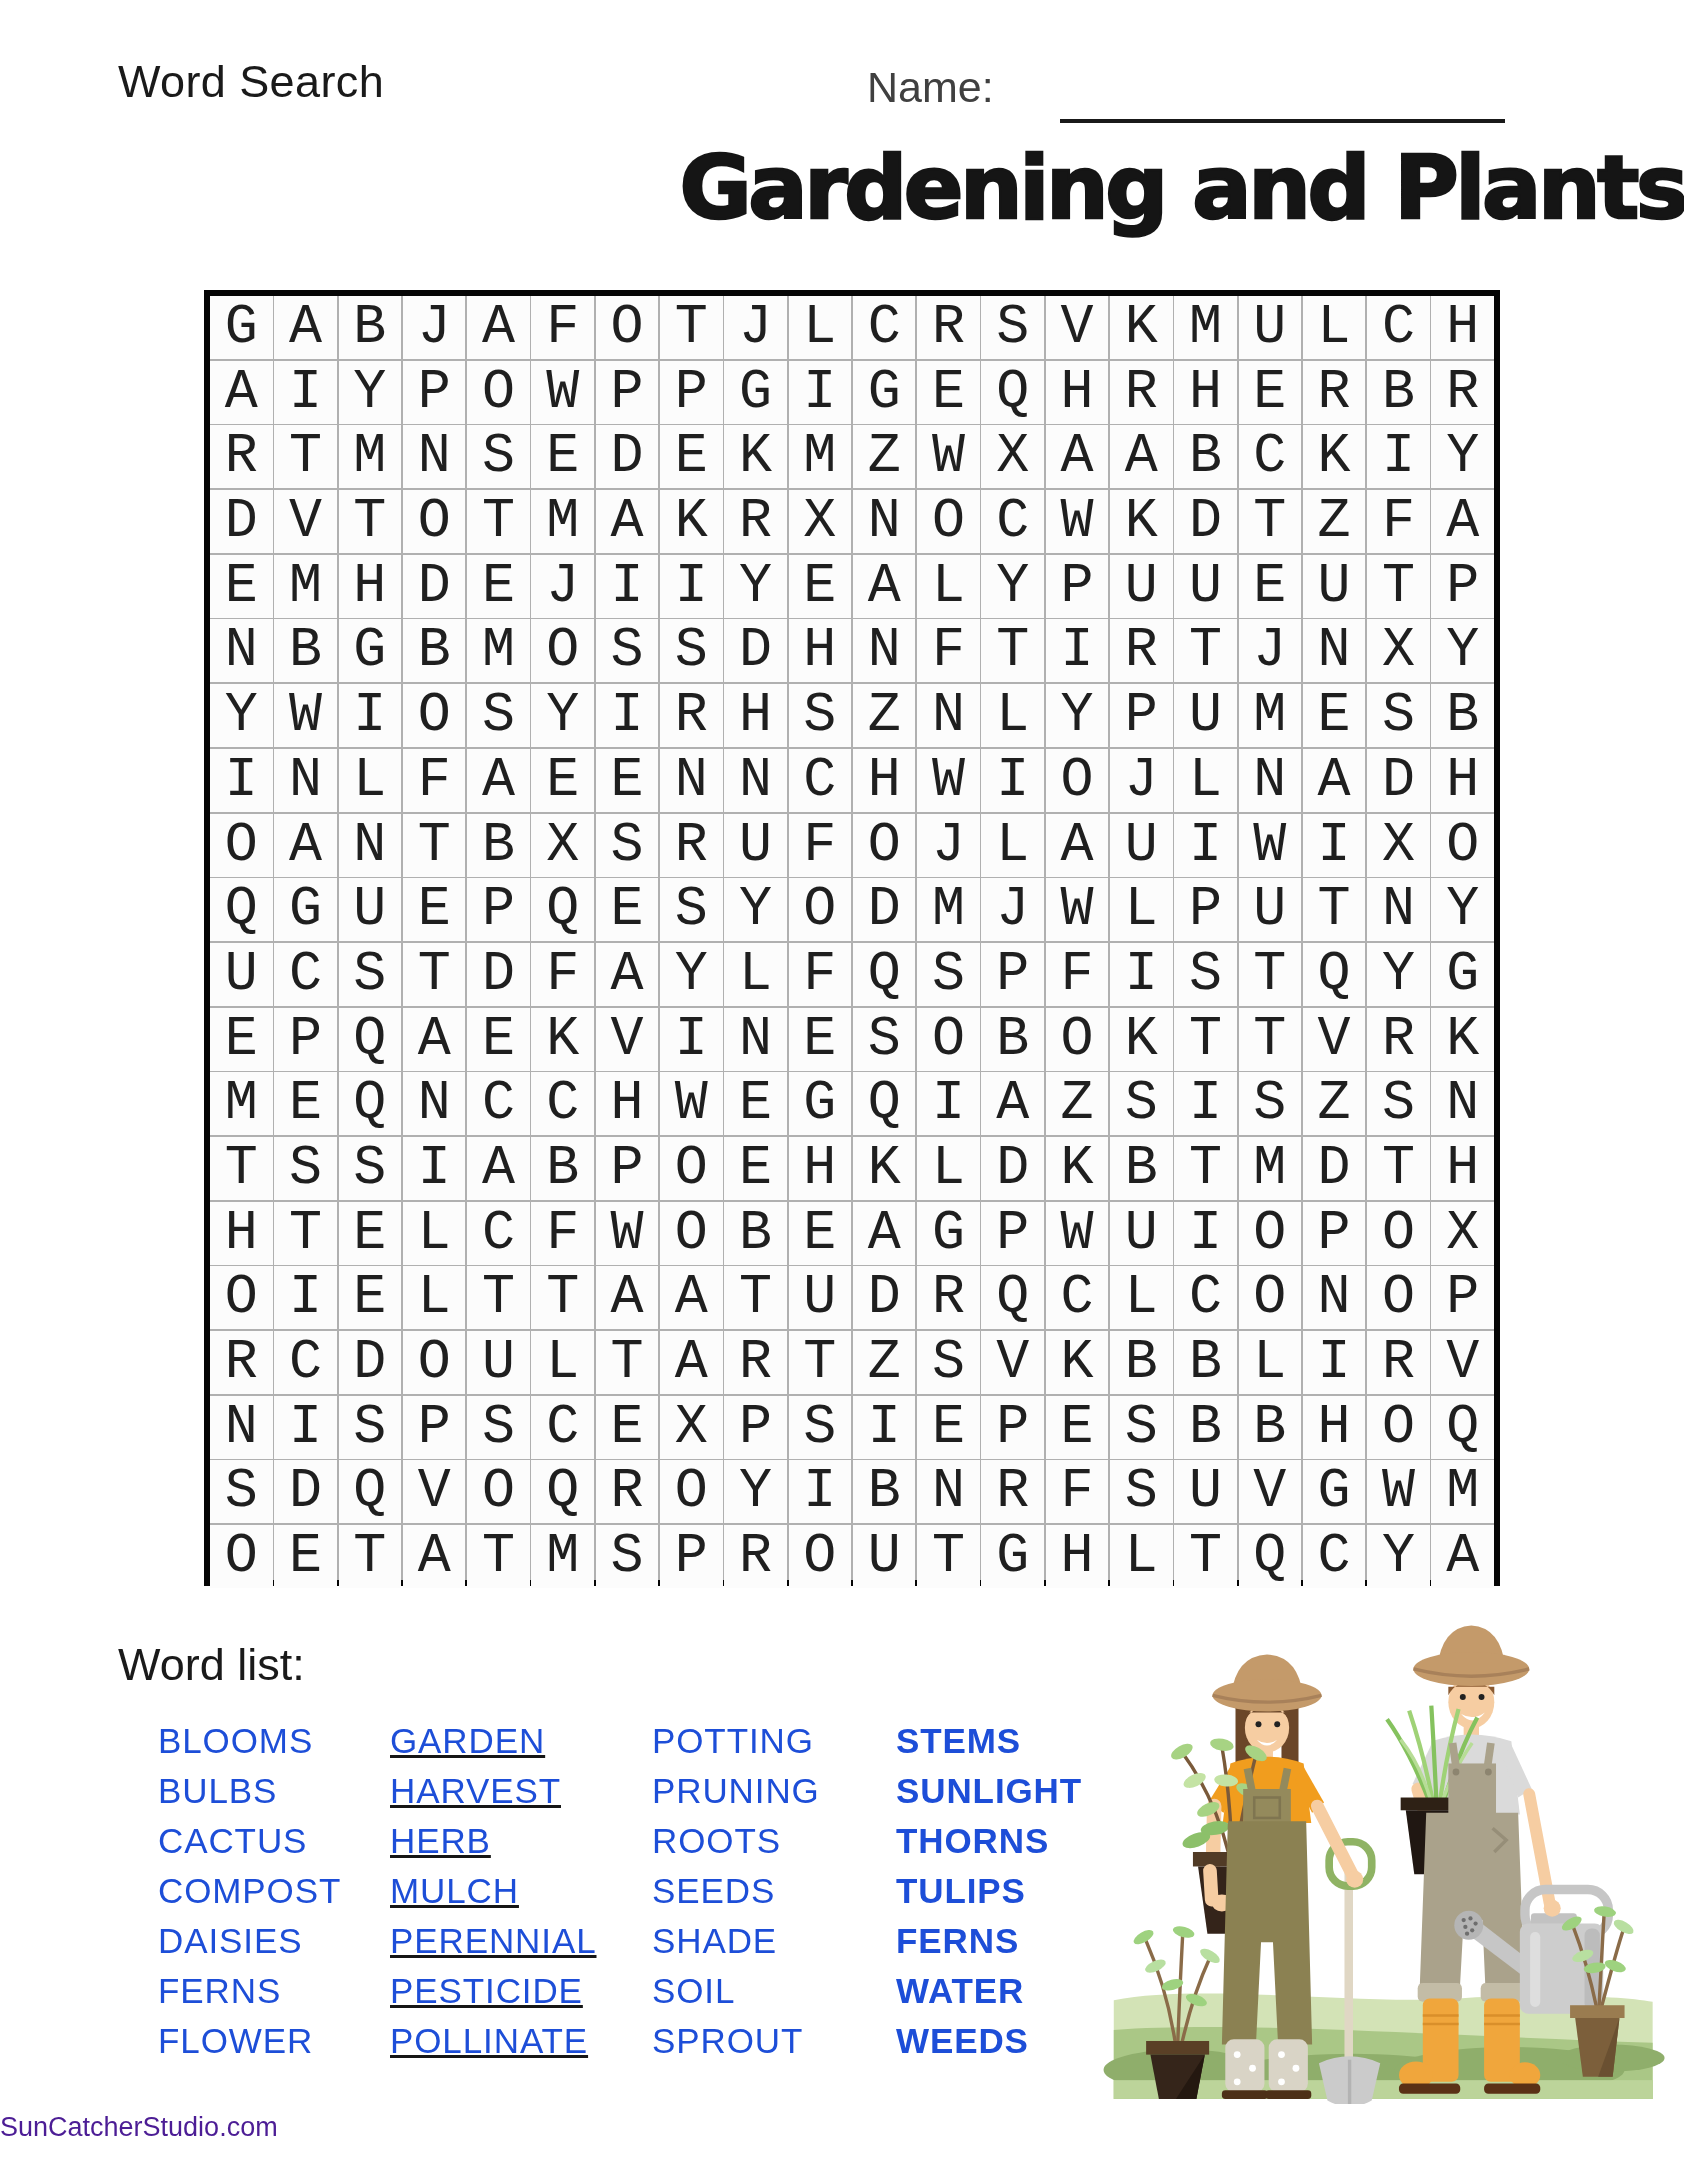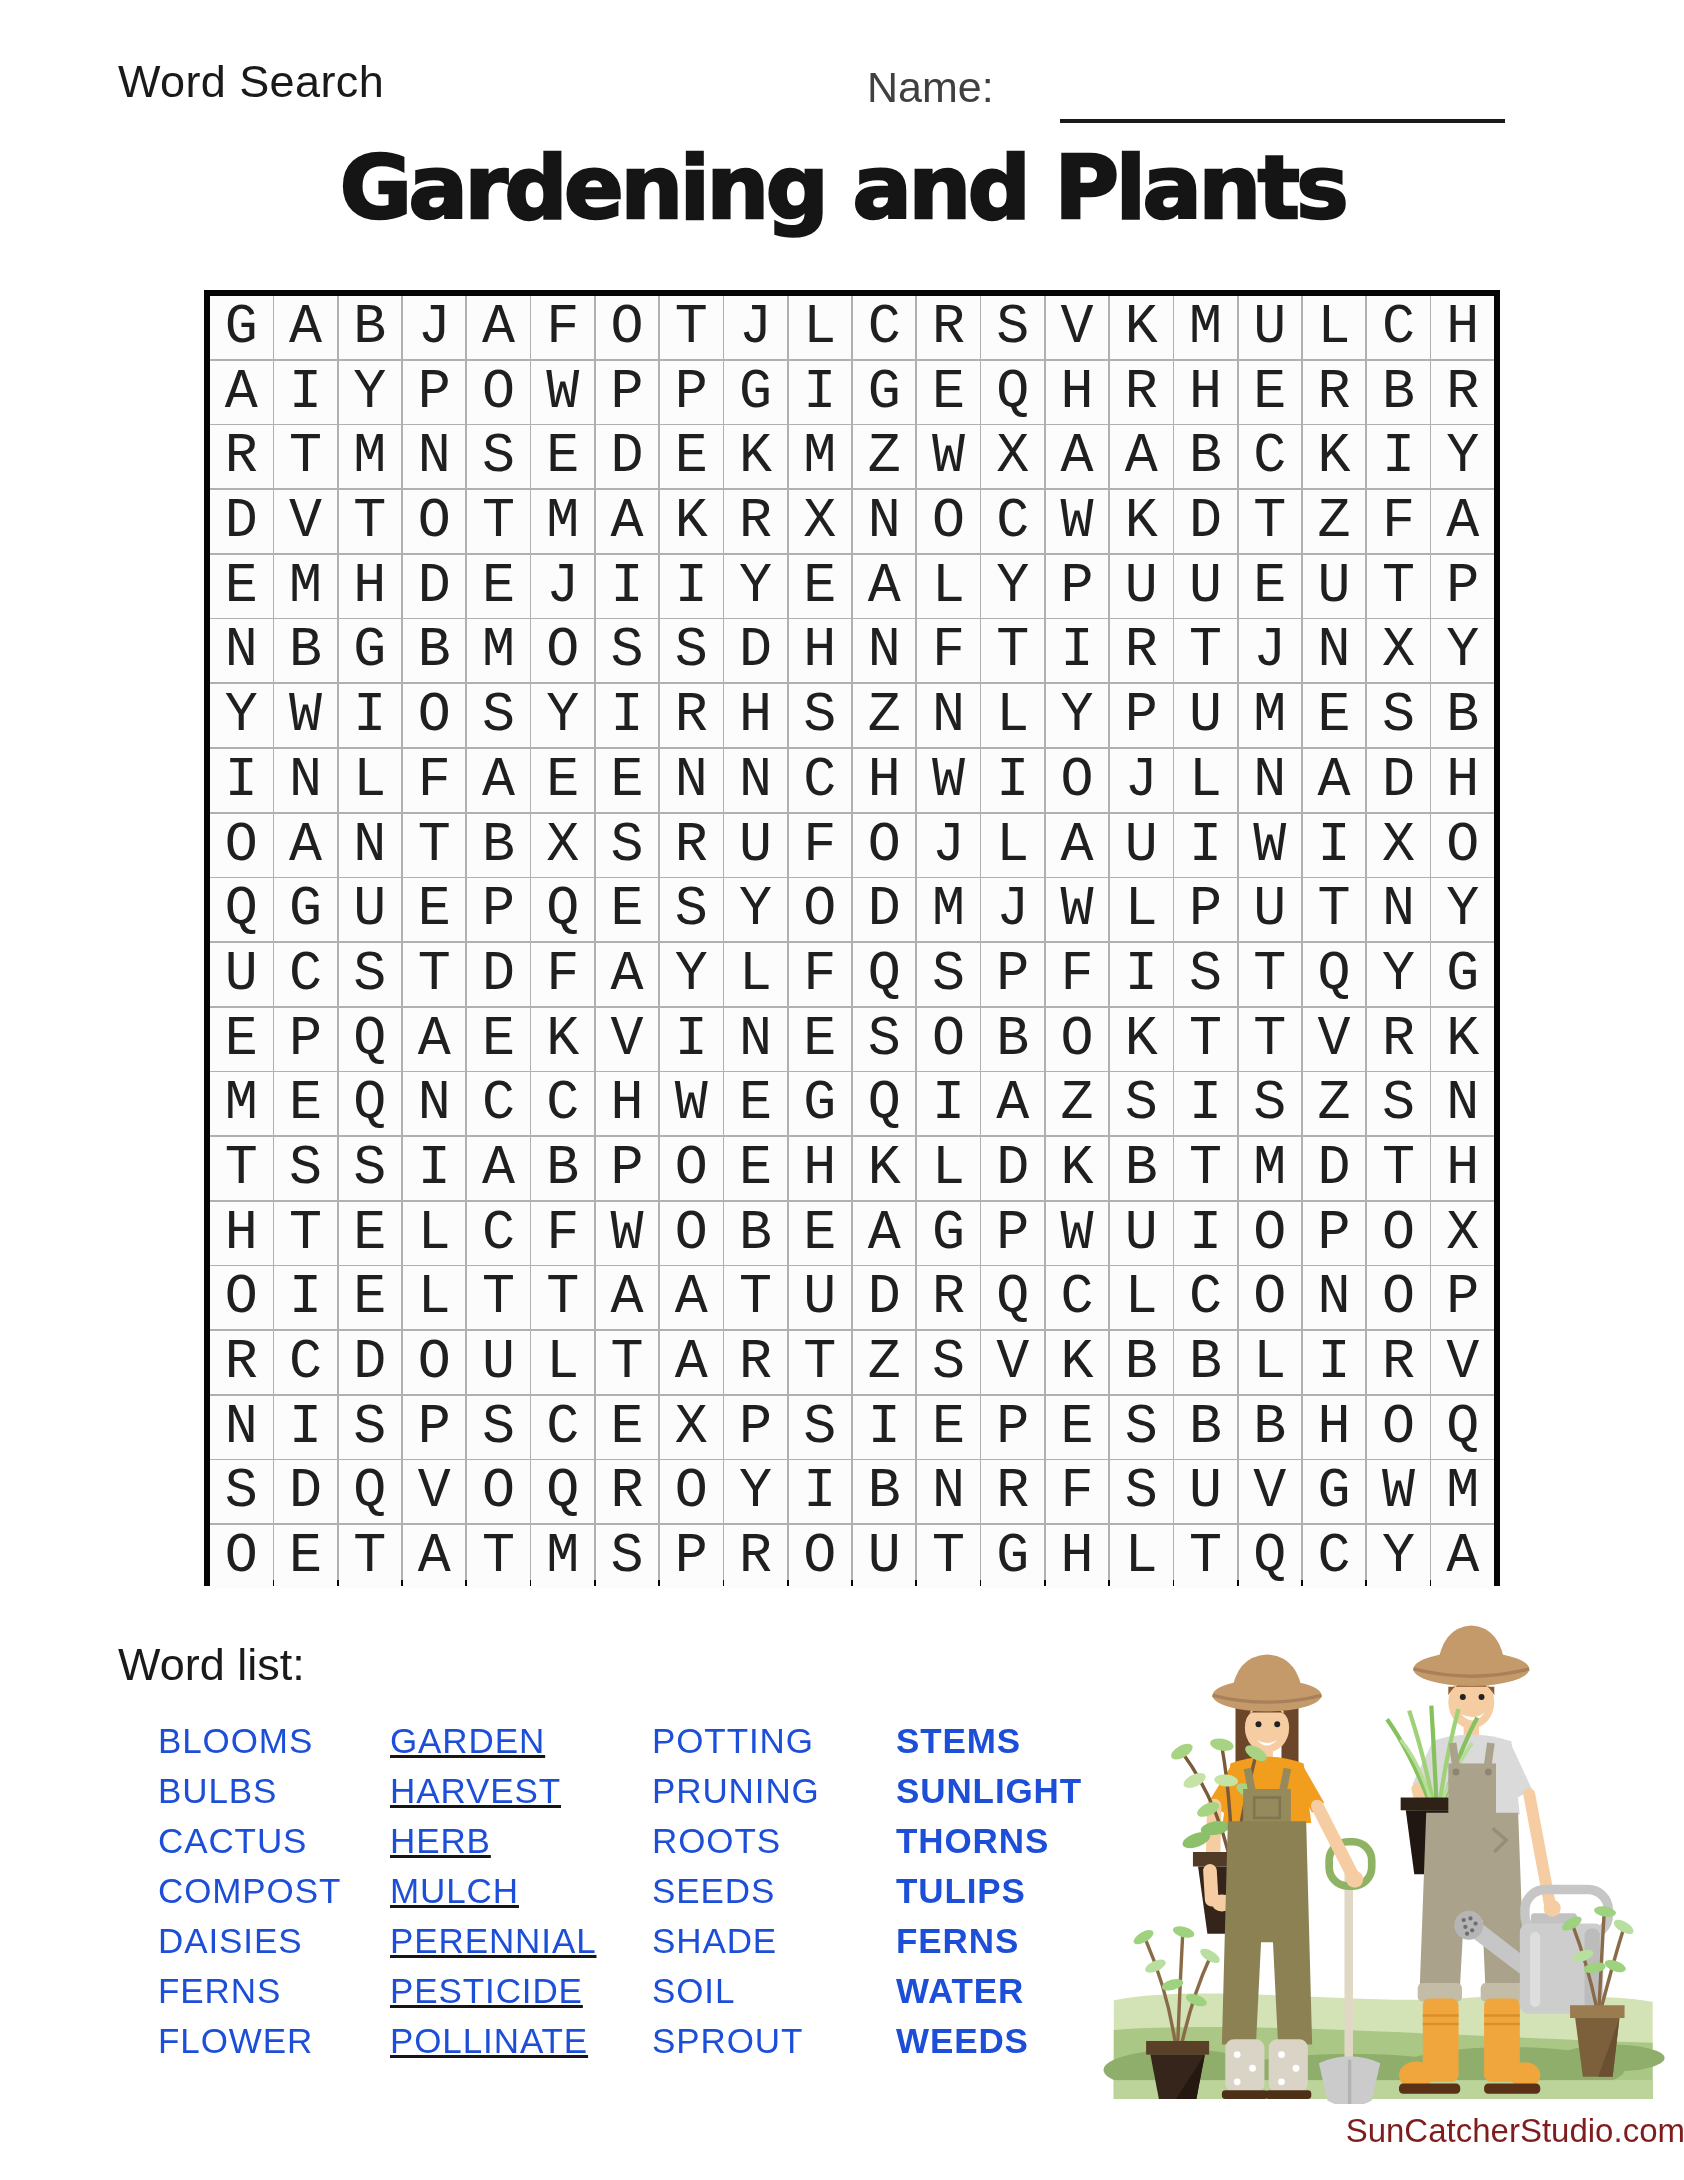--- a/index.html
+++ b/index.html
@@ -2,36 +2,36 @@
 <html style="font-size:13.6px"><head>
 <meta charset="utf-8">
 <style>
   html,body{margin:0;padding:0;background:#ffffff;}
   body{width:1685px;height:2181px;position:relative;font-family:"Liberation Sans",sans-serif;color:#161616;overflow:hidden;}
 
   .hdr-label{position:absolute;left:118px;top:56px;font-size:45px;letter-spacing:0.4px;color:#1a1a1a;text-align:right;}
   .name-label{position:absolute;left:867px;top:63px;font-size:43px;color:#404040;}
   .name-line{position:absolute;left:1060px;top:119px;width:445px;height:0;border-top:4.3px solid #191919;}
 
-  .title{position:absolute;left:0;top:136px;width:100%;text-align:center;
+  .title{position:absolute;left:0;top:136px;width:100%;text-align:right;
          font-family:"DejaVu Sans",sans-serif;font-weight:bold;font-size:88px;
          letter-spacing:-3.4px;color:#151515;-webkit-text-stroke:2.6px #151515;}
 
   .grid{position:absolute;left:204px;top:290px;width:1296px;height:1296px;box-sizing:border-box;
         border:6px solid #050505;background:#b0b0b0;
         display:grid;grid-template-columns:repeat(20,1fr);grid-template-rows:repeat(20,1fr);gap:1.7px;}
   .cell{background:#fcfcfc;display:flex;align-items:center;justify-content:center;
         font-family:"Liberation Mono",monospace;font-size:55px;color:#1f1f1f;}
 
   .wl-heading{position:absolute;left:118px;top:1639px;font-size:45px;color:#1a1a1a;}
   .wl-col{position:absolute;top:1716px;}
   .wl-col.c1{left:158px;} .wl-col.c2{left:390px;text-decoration:underline;} .wl-col.c3{left:652px;} .wl-col.c4{left:896px;font-weight:bold;}
   .word{height:50px;line-height:50px;font-size:35px;letter-spacing:0.9px;color:#1d4ed8;}
 
-  .footer{position:absolute;left:0;top:2112px;width:100%;text-align:right;font-size:33px;color:#7f1d1d;}
+  .footer{position:absolute;left:0;top:2112px;width:100%;text-align:left;font-size:27px;color:#4c1d95;}
 
   .illus{position:absolute;left:1101px;top:1600px;width:584px;height:504px;}
 </style>
 </head>
 <body>
 
 <div class="hdr-label">Word Search</div>
 <div class="name-label">Name:</div>
 <div class="name-line"></div>
 <div class="title">Gardening and Plants</div>

